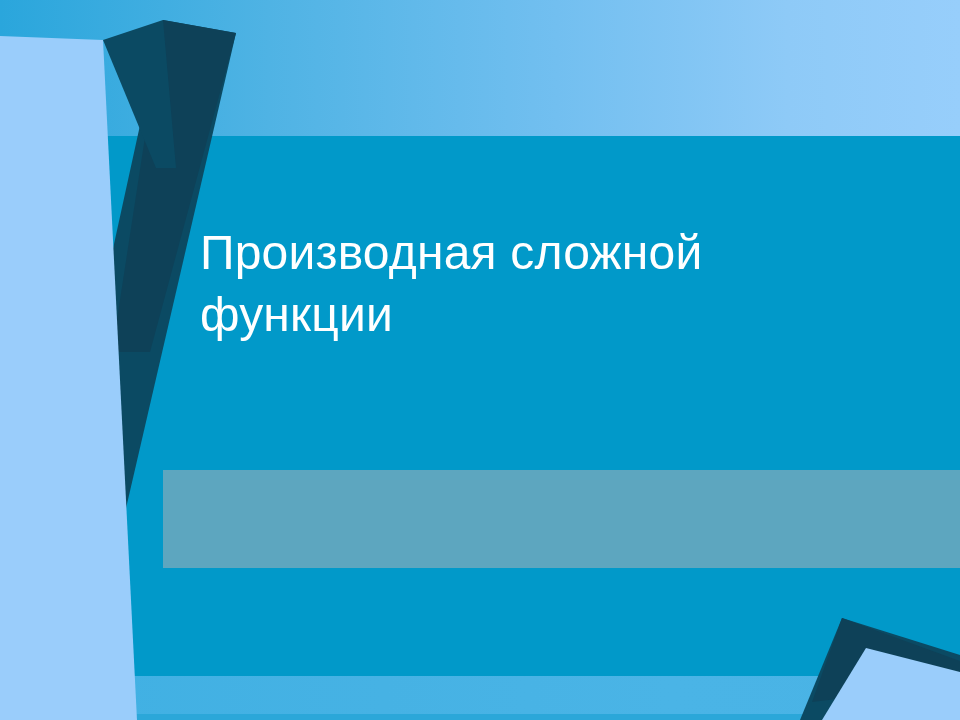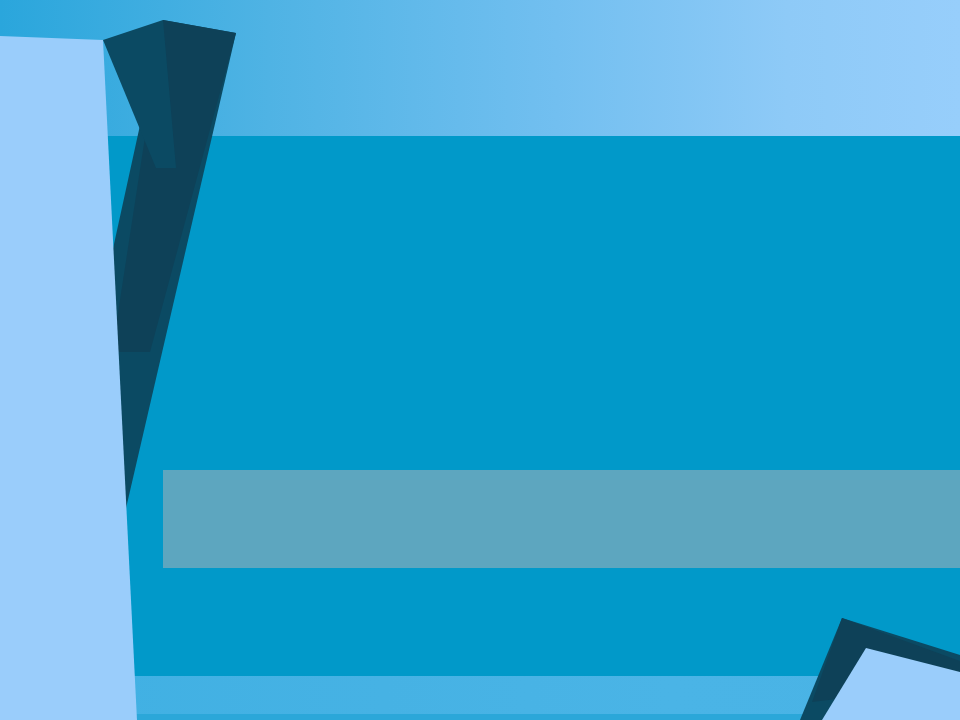--- a/index.html
+++ b/index.html
@@ -101,18 +101,21 @@
     <polygon points="0,36 103,40 137,720 0,720" fill="#9acdfb"></polygon>
 
     <polygon points="103,40 163,20 176,168 156,168" fill="#0b4a63"></polygon>
 
     <polygon points="842,618 960,655 960,720 800,720" fill="#0b4a63"></polygon>
     <polygon points="842,618 960,661 960,684 812,702" fill="#0e4158"></polygon>
 
     <polygon points="866,648 960,672 960,720 822,720" fill="#9acdfb"></polygon>
   </svg>
 
+  <div class="title-block">
+    <h1 class="title-text">Производная сложной функции</h1>
+  </div>
 
   <div class="subtitle-box">
     <p class="subtitle-text"></p>
   </div>
 
 </div>
 
 </body></html>

